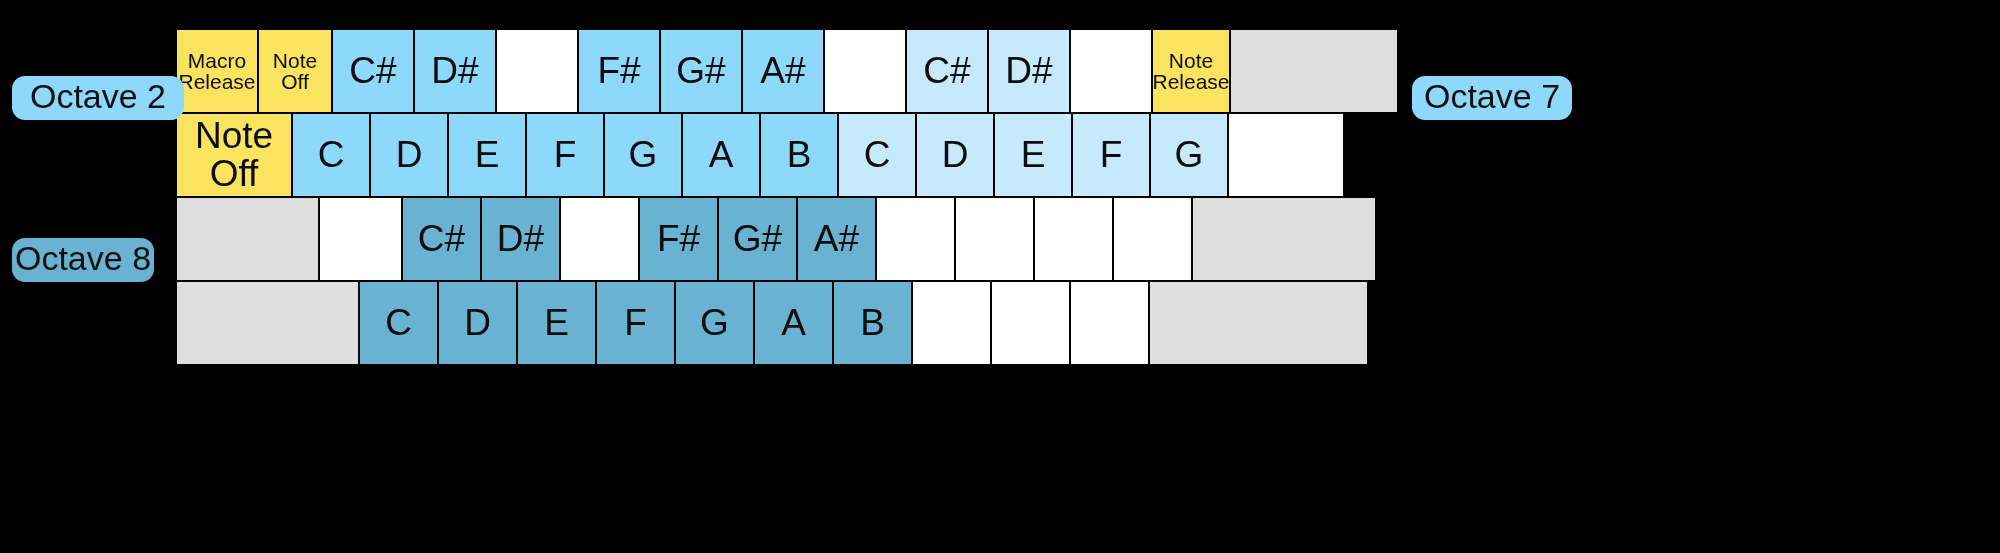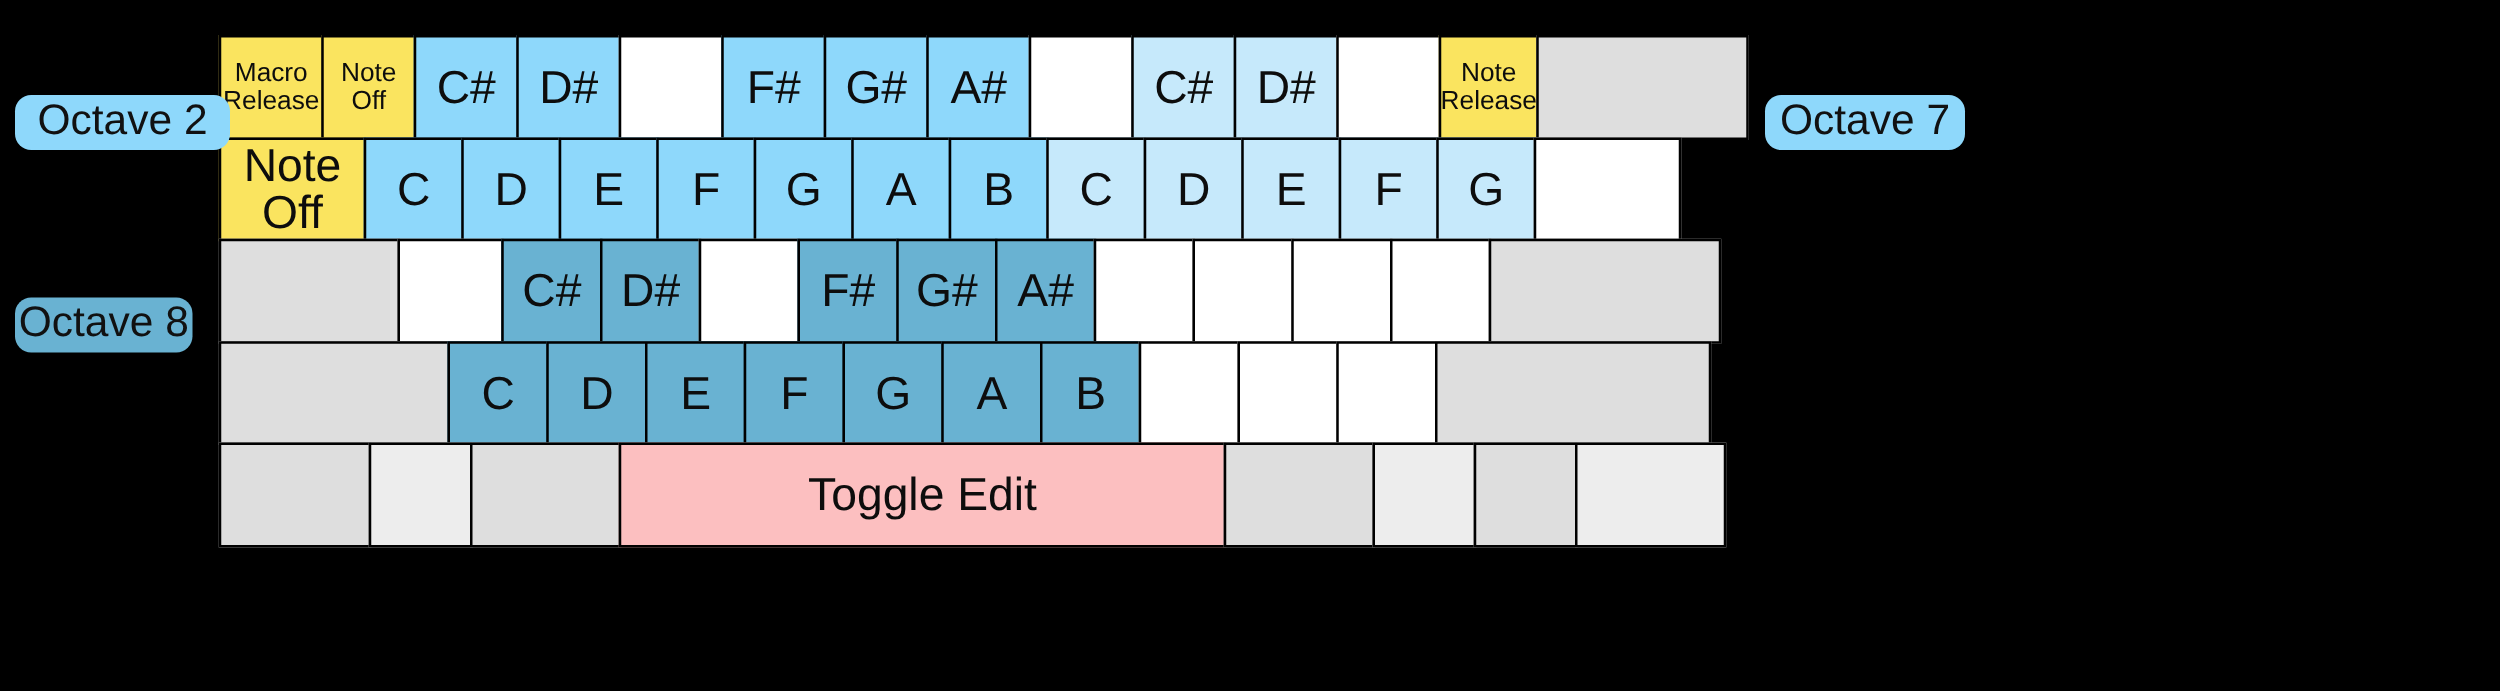--- a/index.html
+++ b/index.html
@@ -139,27 +139,17 @@
       <div class="key c-blue-d" style="width: 81px;">E</div>
       <div class="key c-blue-d" style="width: 81px;">F</div>
       <div class="key c-blue-d" style="width: 81px;">G</div>
       <div class="key c-blue-d" style="width: 81px;">A</div>
       <div class="key c-blue-d" style="width: 81px;">B</div>
       <div class="key c-white" style="width: 81px;"></div>
       <div class="key c-white" style="width: 81px;"></div>
       <div class="key c-white" style="width: 81px;"></div>
       <div class="key c-gray" style="width: 221px;"></div>
     </div>
-    <div class="krow r5">
-      <div class="key c-gray" style="width: 122px;"></div>
-      <div class="key c-gray2" style="width: 83px;"></div>
-      <div class="key c-gray" style="width: 121px;"></div>
-      <div class="key c-pink" style="width: 486px;">Toggle Edit</div>
-      <div class="key c-gray" style="width: 121px;"></div>
-      <div class="key c-gray2" style="width: 83px;"></div>
-      <div class="key c-gray" style="width: 83px;"></div>
-      <div class="key c-gray2" style="width: 121px;"></div>
-    </div>
   </div>
 
 <div class="chip" id="chip-oct2">Octave 2</div>
 <div class="chip" id="chip-oct1">Octave 8</div>
 <div class="chip" id="chip-oct3">Octave 7</div>
 
 </body></html>

